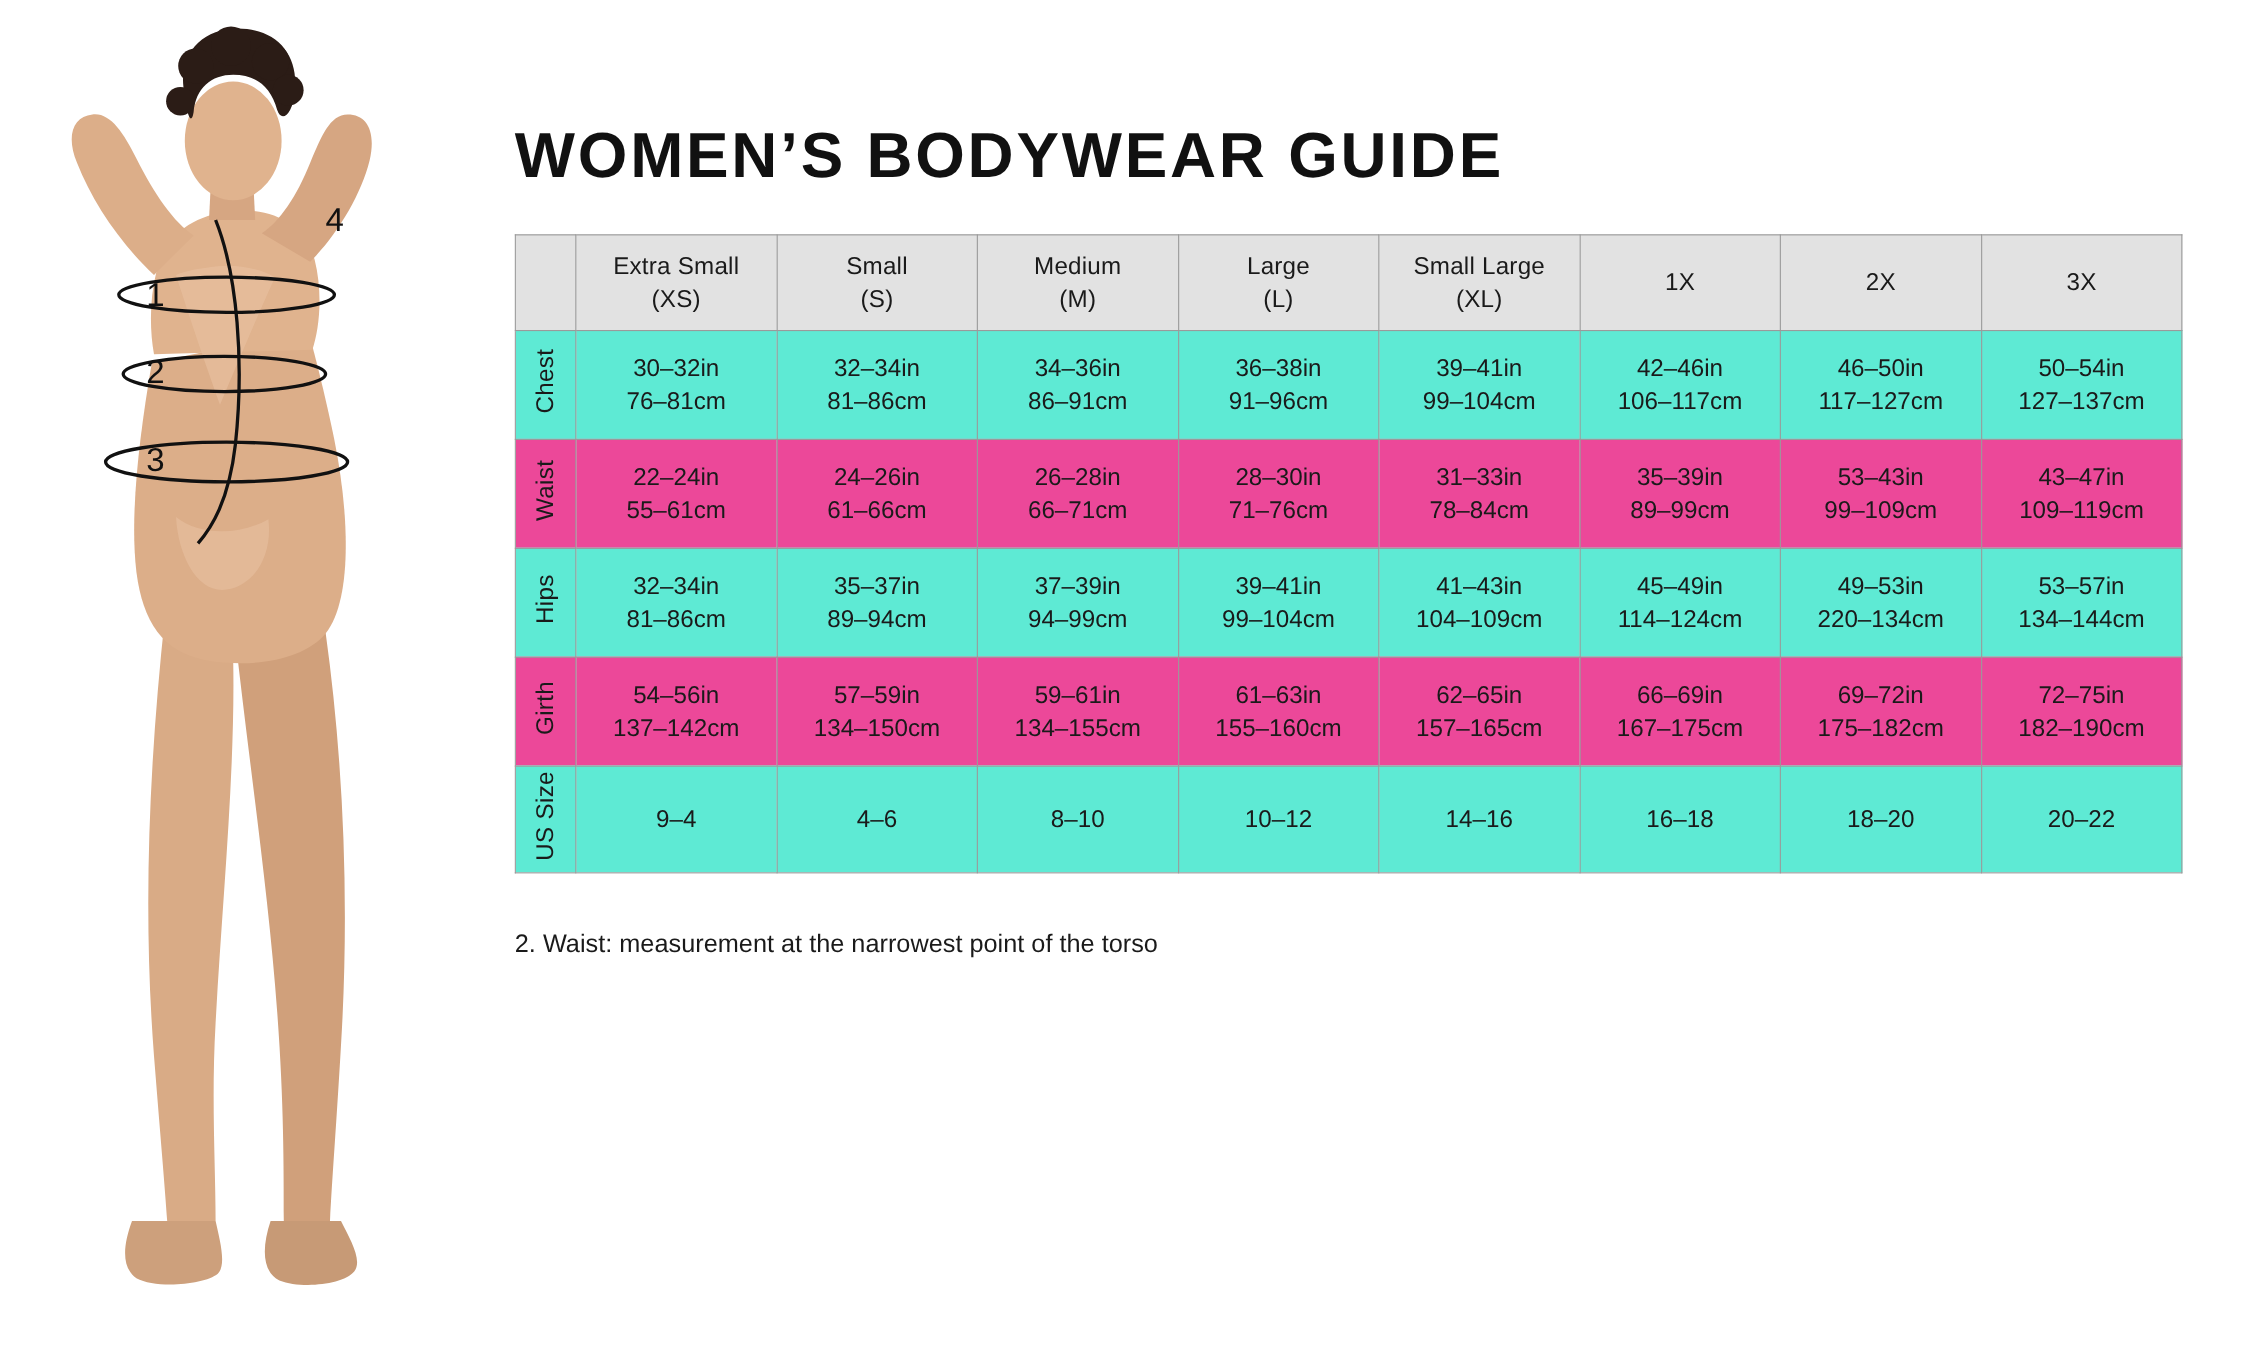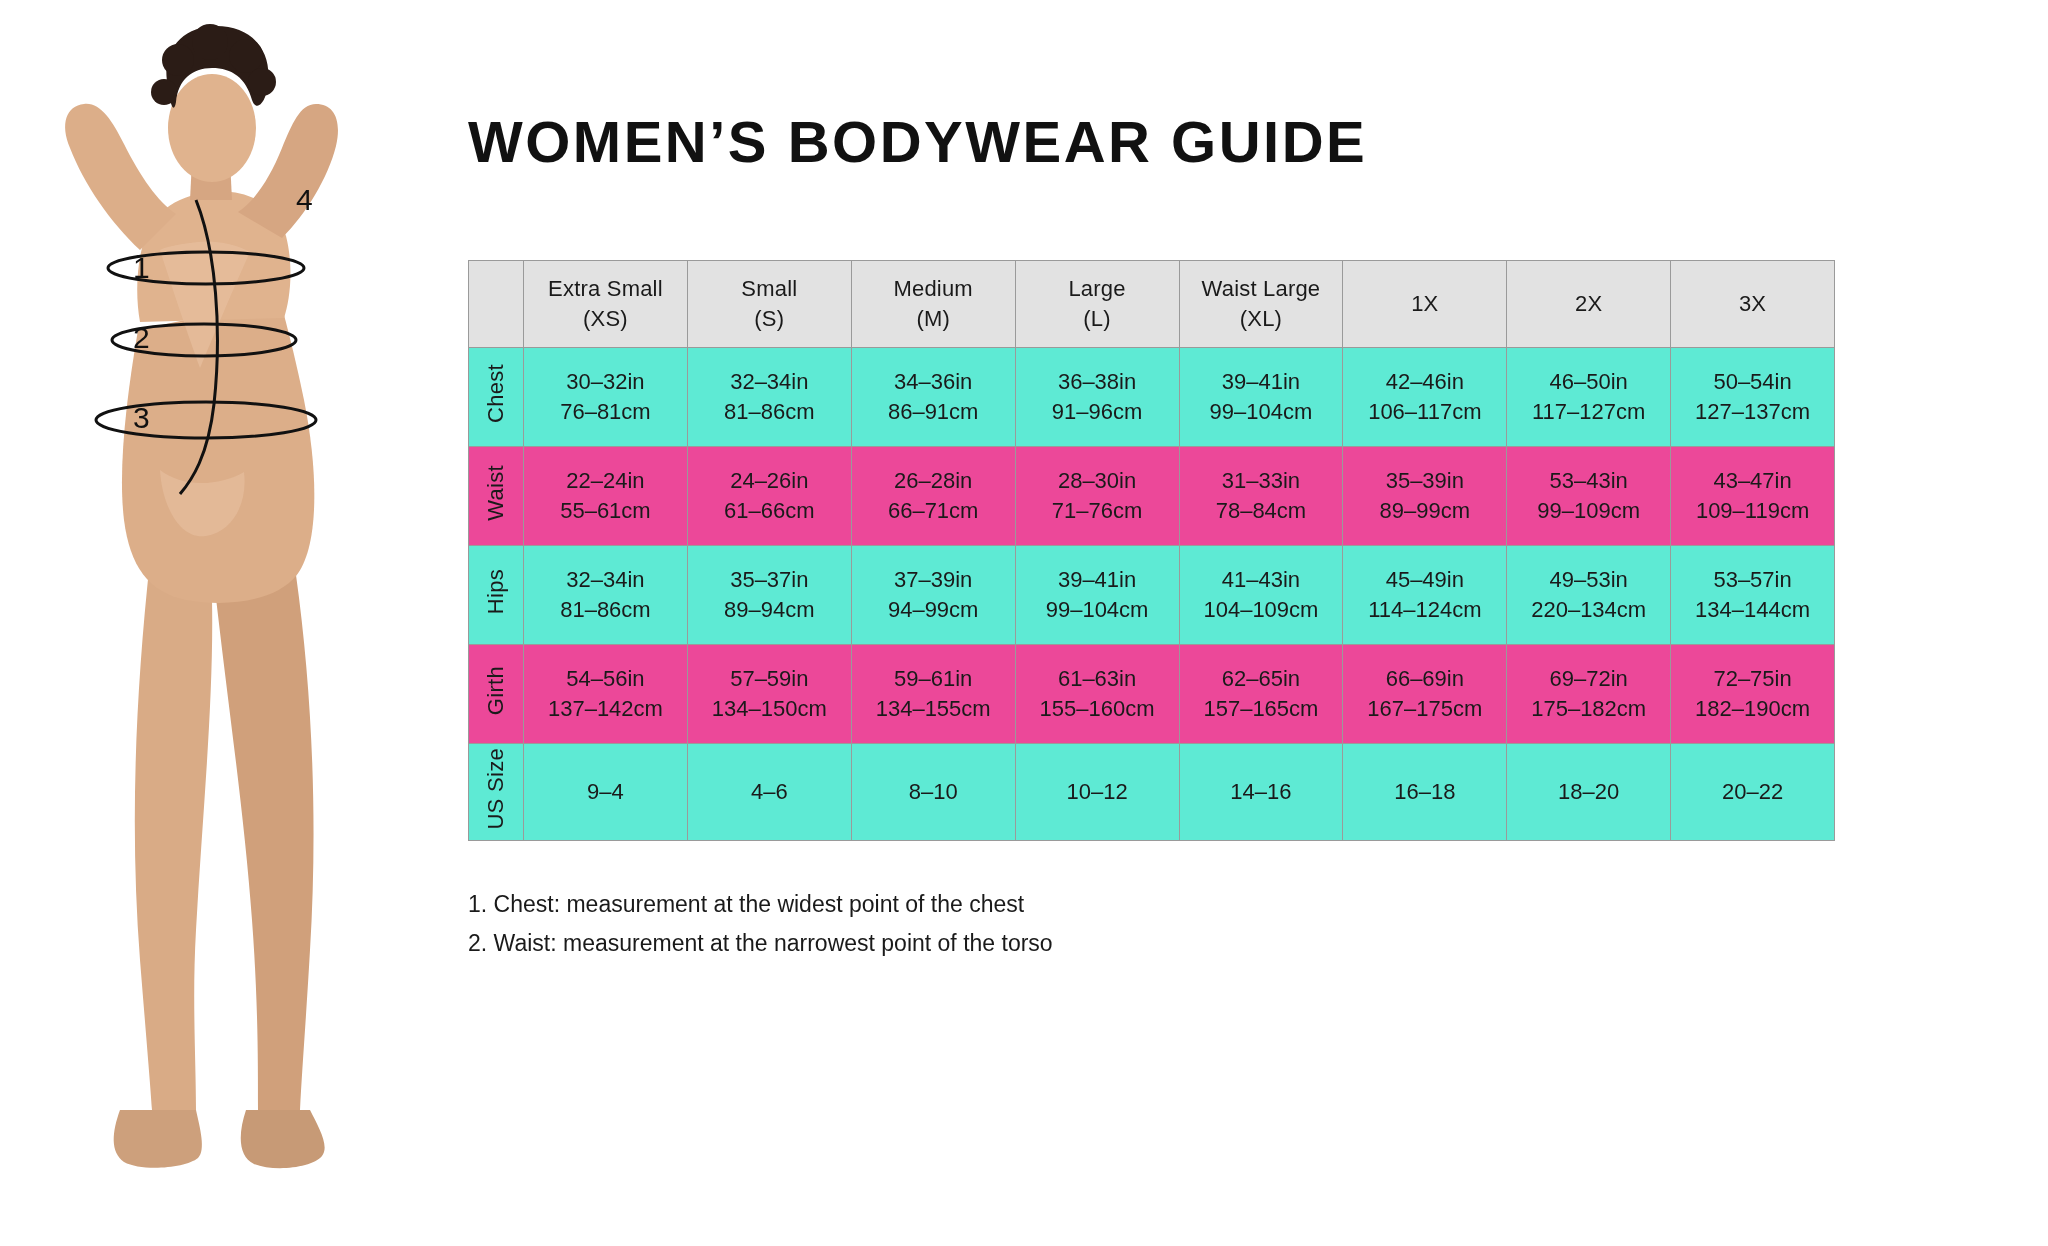--- a/index.html
+++ b/index.html
@@ -38,24 +38,24 @@
     font-size: 58px;
     font-weight: 700;
     letter-spacing: 2.5px;
     margin: 112px 0 0 8px;
     line-height: 1.05;
     color: #111111;
   }
 
   
   .size-table {
-    margin-top: 87px;
+    margin-top: 40px;
     margin-left: 8px;
     border-collapse: collapse;
-    width: 1367px;
+    width: 1516px;
     table-layout: fixed;
   }
   .size-table th,
   .size-table td {
     border: 1px solid #9a9a9a;
     text-align: center;
     vertical-align: middle;
     font-size: 22px;
     font-weight: 400;
     color: #1a1a1a;
@@ -170,21 +170,21 @@
         </th>
         <th class="head-cell">
           <div>Medium</div>
           <div>(M)</div>
         </th>
         <th class="head-cell">
           <div>Large</div>
           <div>(L)</div>
         </th>
         <th class="head-cell">
-          <div>Waist Large</div>
+          <div>Small Large</div>
           <div>(XL)</div>
         </th>
         <th class="head-cell">
           <div>1X</div>
         </th>
         <th class="head-cell">
           <div>2X</div>
         </th>
         <th class="head-cell">
           <div>3X</div>
@@ -355,16 +355,15 @@
         <td class="data-cell">10–12</td>
         <td class="data-cell">14–16</td>
         <td class="data-cell">16–18</td>
         <td class="data-cell">18–20</td>
         <td class="data-cell">20–22</td>
       </tr>
     </tbody>
   </table>
 
   <div class="notes">
-    <div>1. Chest: measurement at the widest point of the chest</div>
     <div>2. Waist: measurement at the narrowest point of the torso</div>
   </div>
 </div>
 
 </body></html>

